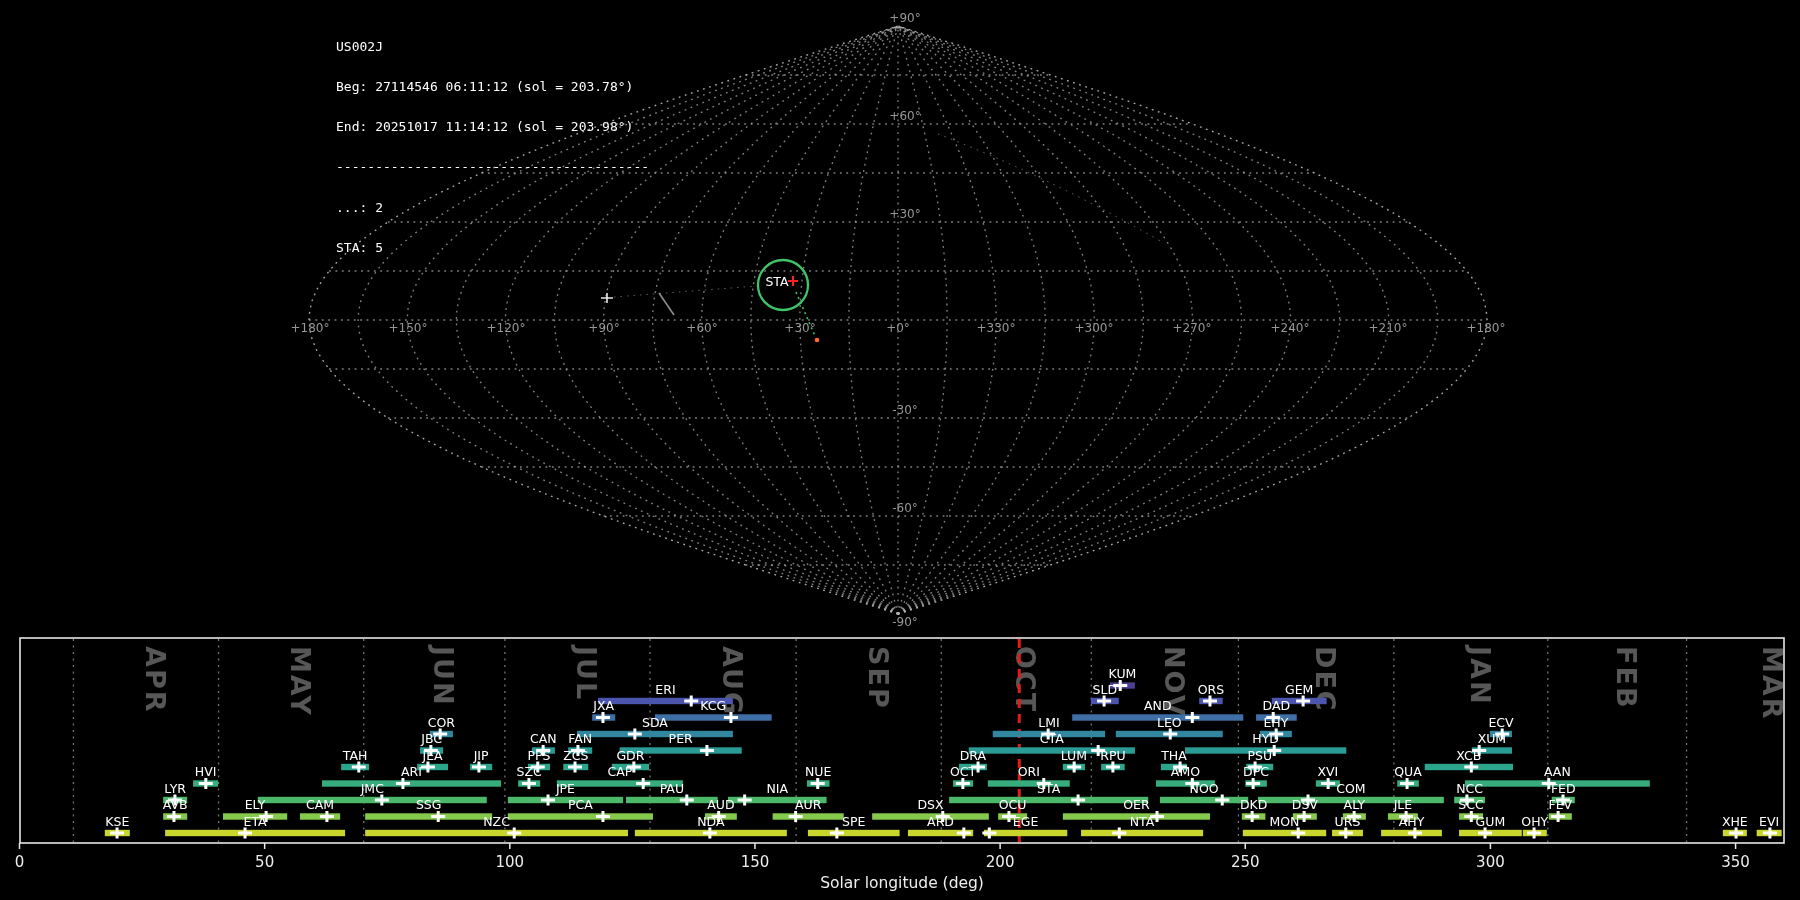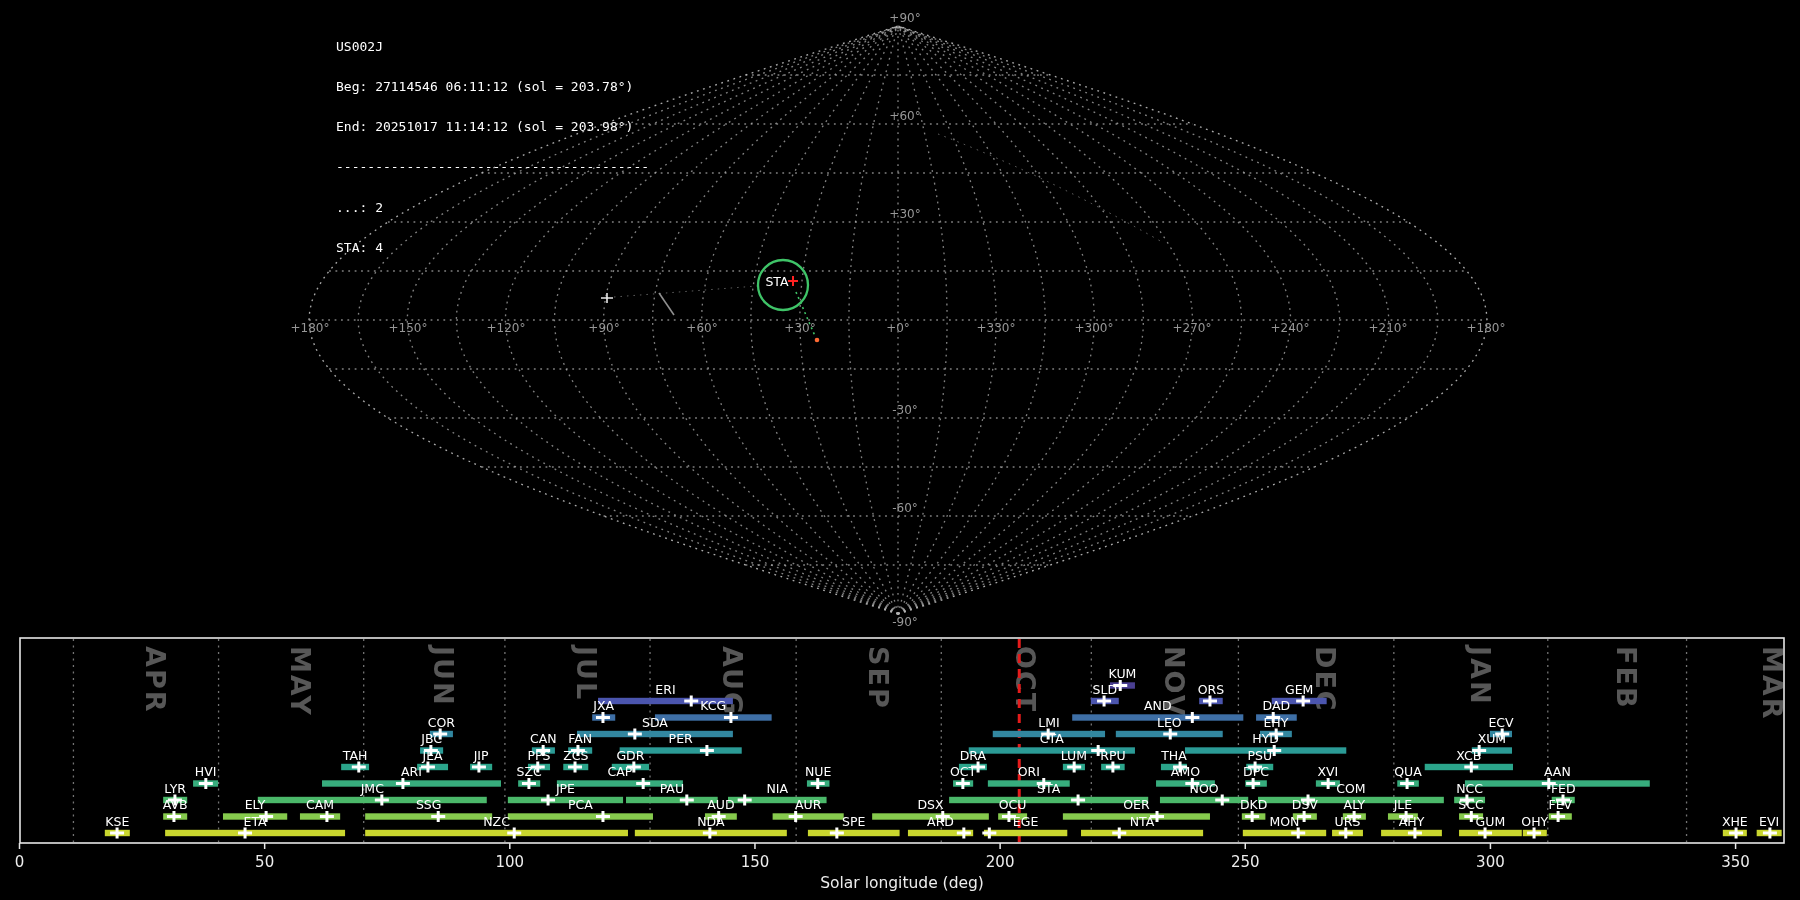--- a/index.html
+++ b/index.html
@@ -14,21 +14,21 @@
 </head>
 <body>
 
 <div id="stage">
   <div id="info-block">
     <div>US002J</div>
     <div>Beg: 27114546 06:11:12 (sol = 203.78°)</div>
     <div>End: 20251017 11:14:12 (sol = 203.98°)</div>
     <div>----------------------------------------</div>
     <div>...: 2</div>
-    <div>STA: 4</div>
+    <div>STA: 5</div>
   </div>
 
   <svg id="scene" width="1800" height="900" viewBox="0 0 1800 900" style="position:absolute;left:0;top:0;">
     <g id="map-grid">
         <line x1="745.5555824346153" y1="565" x2="1050.4444175653848" y2="565" stroke="#b3b3b3" stroke-width="1.35" stroke-dasharray="1.8 4.6" opacity="0.72"></line>
         <line x1="603.5" y1="516" x2="1192.5" y2="516" stroke="#b3b3b3" stroke-width="1.35" stroke-dasharray="1.8 4.6" opacity="0.72"></line>
         <line x1="481.5141058811235" y1="467" x2="1314.4858941188766" y2="467" stroke="#b3b3b3" stroke-width="1.35" stroke-dasharray="1.8 4.6" opacity="0.72"></line>
         <line x1="387.9110371709656" y1="418" x2="1408.0889628290345" y2="418" stroke="#b3b3b3" stroke-width="1.35" stroke-dasharray="1.8 4.6" opacity="0.72"></line>
         <line x1="329.06968831573874" y1="369" x2="1466.9303116842611" y2="369" stroke="#b3b3b3" stroke-width="1.35" stroke-dasharray="1.8 4.6" opacity="0.72"></line>
         <line x1="309" y1="320" x2="1487" y2="320" stroke="#b3b3b3" stroke-width="1.35" stroke-dasharray="1.8 4.6" opacity="0.72"></line>

